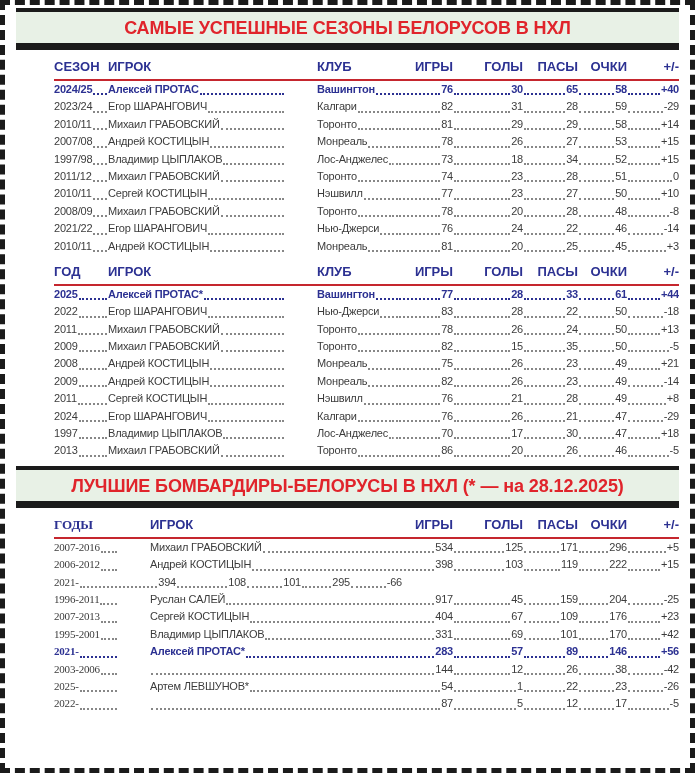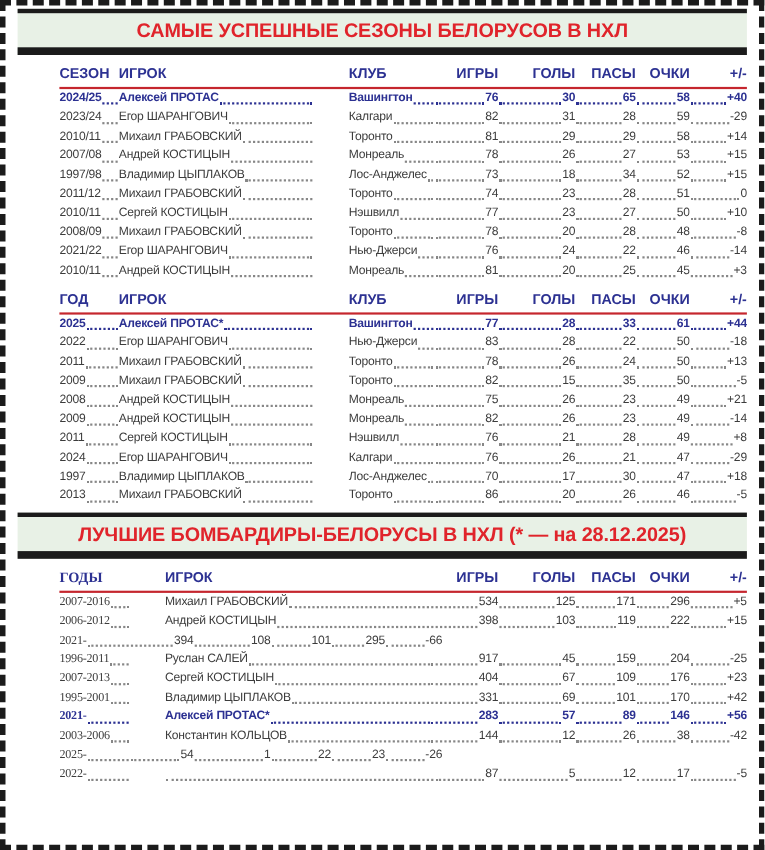--- a/index.html
+++ b/index.html
@@ -1060,21 +1060,20 @@
             <span class="fill"></span>
             <span class="txt">+56</span>
           </div>
         </div>
         <div class="tr">
           <div class="cell col-years">
             <span class="txt">2003-2006</span>
             <span class="fill"></span>
           </div>
           <div class="cell col-player flex">
-            <span class="txt">Константин КОЛЬЦОВ</span>
             <span class="fill"></span>
           </div>
           <div class="cell col-gp right">
             <span class="fill"></span>
             <span class="txt">144</span>
           </div>
           <div class="cell col-goals right">
             <span class="fill"></span>
             <span class="txt">12</span>
           </div>
@@ -1087,20 +1086,24 @@
             <span class="txt">38</span>
           </div>
           <div class="cell col-pm right">
             <span class="fill"></span>
             <span class="txt">-42</span>
           </div>
         </div>
         <div class="tr">
           <div class="cell col-years">
             <span class="txt">2025-</span>
+            <span class="fill"></span>
+          </div>
+          <div class="cell col-player flex">
+            <span class="txt">Артем ЛЕВШУНОВ*</span>
             <span class="fill"></span>
           </div>
           <div class="cell col-gp right">
             <span class="fill"></span>
             <span class="txt">54</span>
           </div>
           <div class="cell col-goals right">
             <span class="fill"></span>
             <span class="txt">1</span>
           </div>

